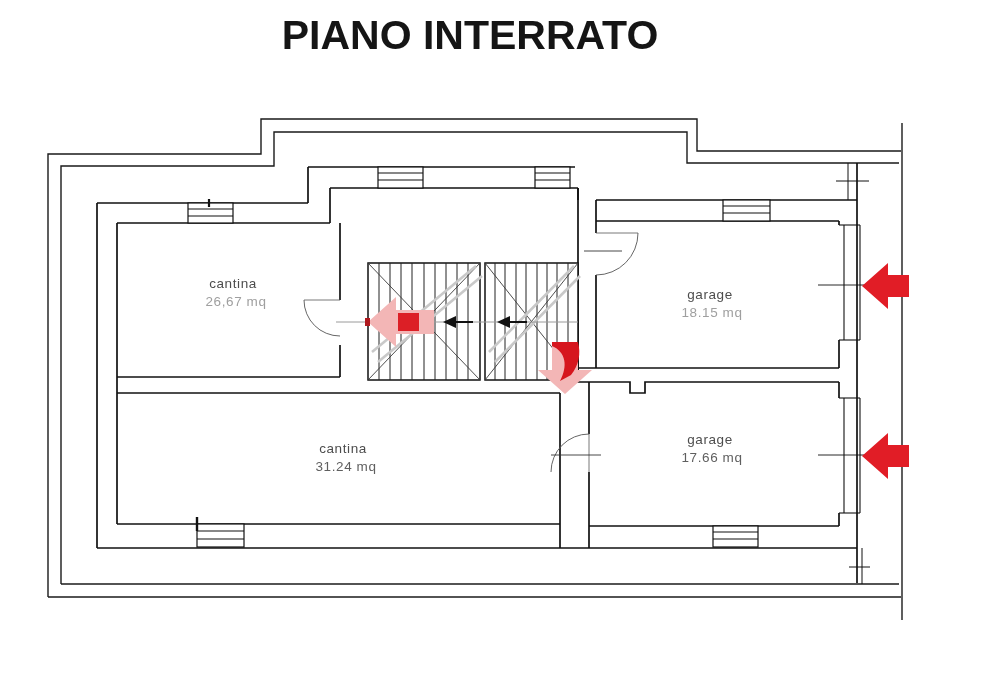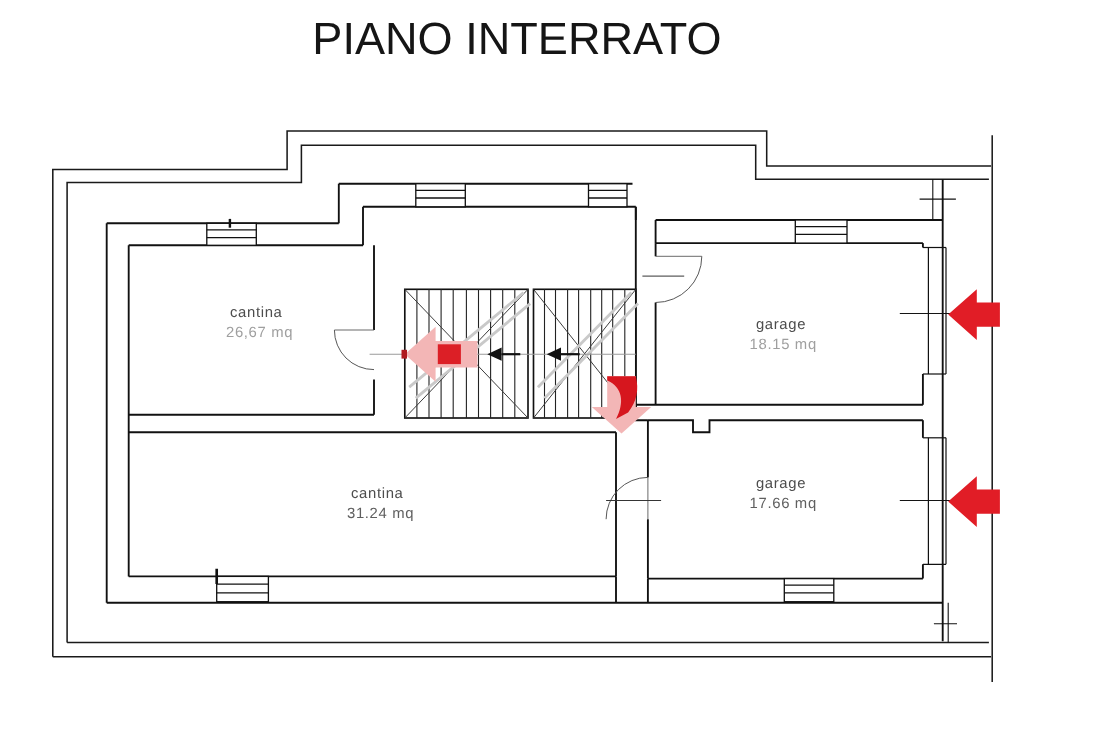--- a/index.html
+++ b/index.html
@@ -6,21 +6,21 @@
   .page{
     position:relative;
     width:995px;height:675px;
     background:#ffffff;
     font-family:"Liberation Sans", sans-serif;
     overflow:hidden;
   }
   .title{
     position:absolute;top:12px;left:0;width:940px;
     text-align:center;
-    font-size:41px;font-weight:400;letter-spacing:0px;
+    font-size:41px;font-weight:700;letter-spacing:0px;
     color:#151515;
   }
   svg text{font-family:"Liberation Sans", sans-serif;letter-spacing:0.6px;}
   .room-name{fill:#4d4d4d;font-size:13.5px;}
   .room-area{fill:#5f5f5f;font-size:13.5px;}
   .room-area.muted{fill:#9f9f9f;}
 </style>
 </head>
 <body>
 

